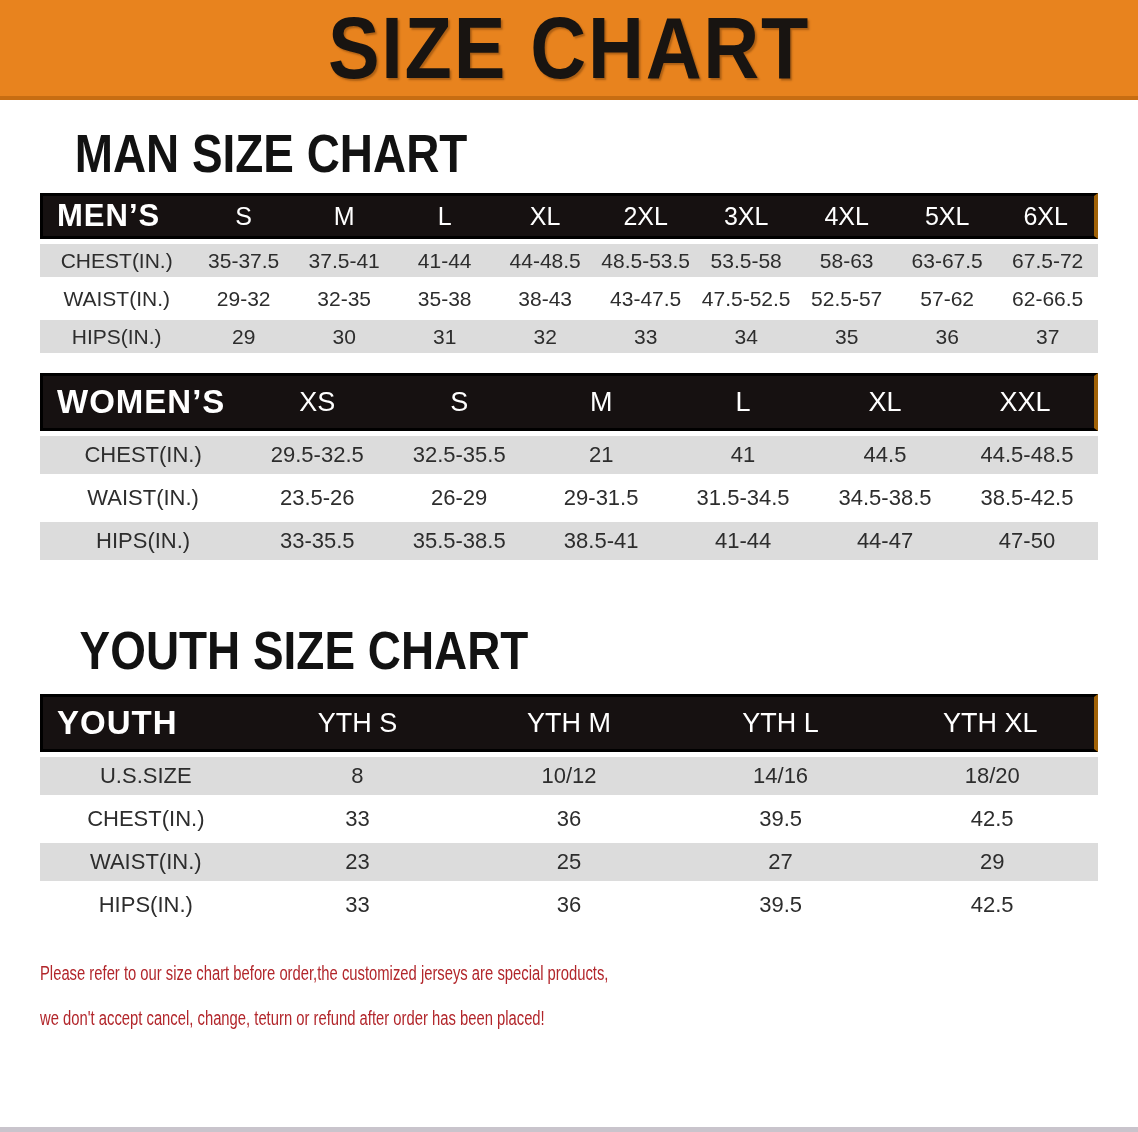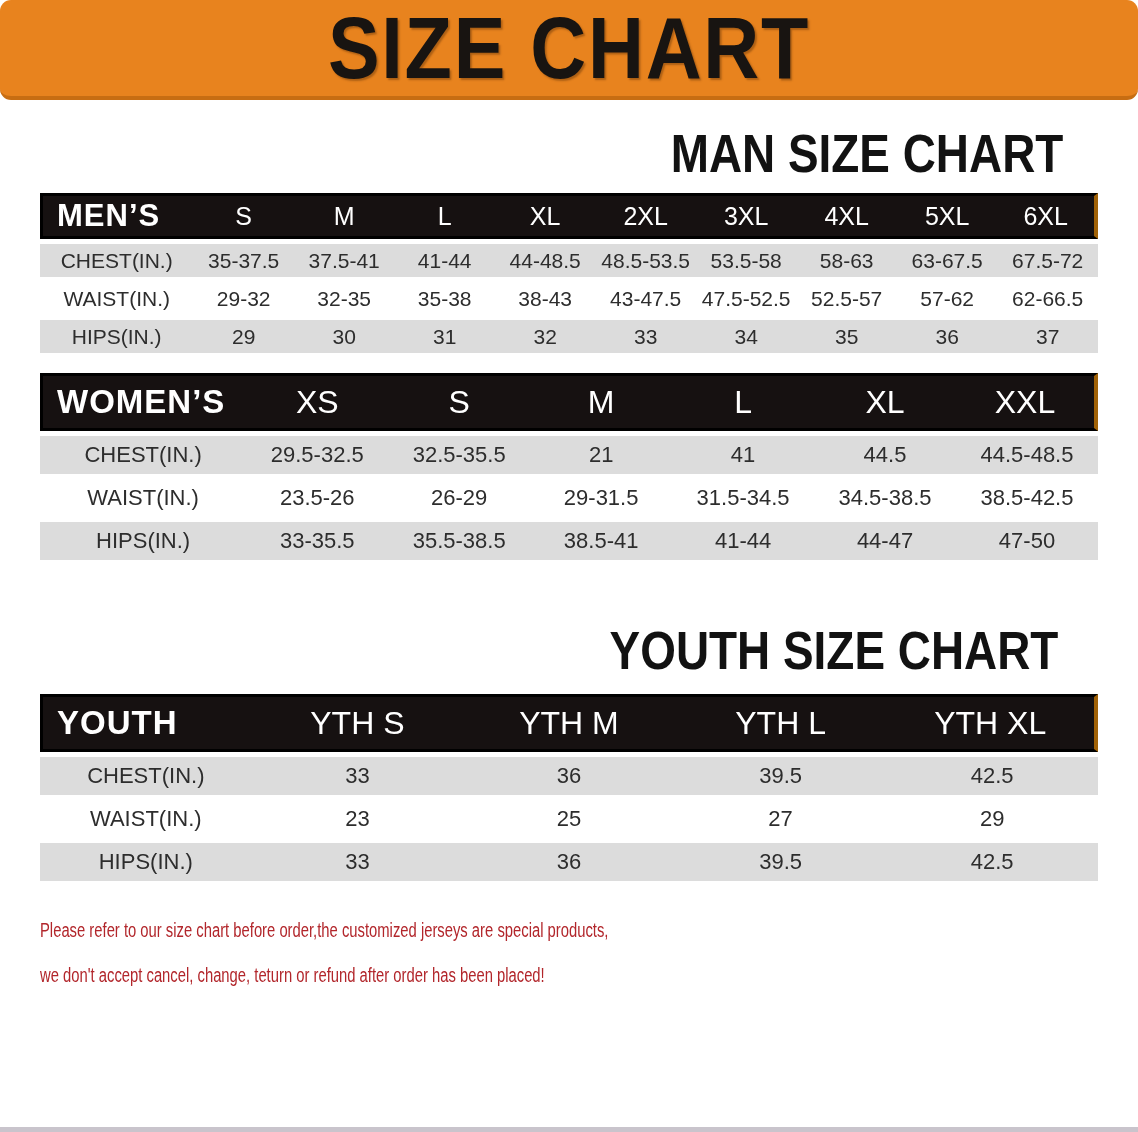--- a/index.html
+++ b/index.html
@@ -13,39 +13,38 @@
   }
 
   
   .banner {
     height: 100px;
     background: #E8831E;
     border-bottom: 4px solid #c76d12;
     display: flex;
     align-items: center;
     justify-content: center;
-    border-radius: 11px;
   }
   .banner-text {
     display: inline-block;
     font-size: 88px;
     font-weight: bold;
     color: #181411;
     letter-spacing: 2px;
     transform: scaleX(0.88);
     transform-origin: center;
     line-height: 1;
     text-shadow: 2px 2px 2px rgba(60,30,0,0.35);
     white-space: nowrap;
   }
 
   .content { padding: 0 40px; }
 
   
-  .section-title { text-align: right; line-height: 1; }
+  .section-title { text-align: left; line-height: 1; }
   .section-title .title-inner {
     display: inline-block;
     font-size: 54px;
     font-weight: bold;
     color: #121212;
     transform: scaleX(0.85);
     transform-origin: center;
     white-space: nowrap;
   }
   .title-man   { margin-top: 26px; }
@@ -75,21 +74,21 @@
   thead th:first-child {
     border-left: 3px solid #000;
     text-align: left;
     padding-left: 14px;
     font-weight: bold;
   }
   thead th:last-child { border-right: 4px solid #a16207; }
 
   .tbl-men thead th { height: 46px; font-size: 25px; }
   .tbl-men thead th:first-child { font-size: 31px; letter-spacing: 1px; }
-  .tbl-women thead th, .tbl-youth thead th { height: 58px; font-size: 32px; }
+  .tbl-women thead th, .tbl-youth thead th { height: 58px; font-size: 27px; }
   .tbl-women thead th:first-child, .tbl-youth thead th:first-child { font-size: 33px; letter-spacing: 1px; }
 
   .tbl-men th:first-child, .tbl-men td:first-child { width: 14.5%; }
   .tbl-women th:first-child, .tbl-women td:first-child { width: 19.5%; }
   .tbl-youth th:first-child, .tbl-youth td:first-child { width: 20%; }
 
   tbody td {
     text-align: center;
     vertical-align: middle;
     color: #2d2d2d;
@@ -241,20 +240,27 @@
         <tr>
           <th>YOUTH</th>
           <th>YTH S</th>
           <th>YTH M</th>
           <th>YTH L</th>
           <th>YTH XL</th>
         </tr>
       </thead>
       <tbody>
         <tr>
+          <td>U.S.SIZE</td>
+          <td>8</td>
+          <td>10/12</td>
+          <td>14/16</td>
+          <td>18/20</td>
+        </tr>
+        <tr>
           <td>CHEST(IN.)</td>
           <td>33</td>
           <td>36</td>
           <td>39.5</td>
           <td>42.5</td>
         </tr>
         <tr>
           <td>WAIST(IN.)</td>
           <td>23</td>
           <td>25</td>

